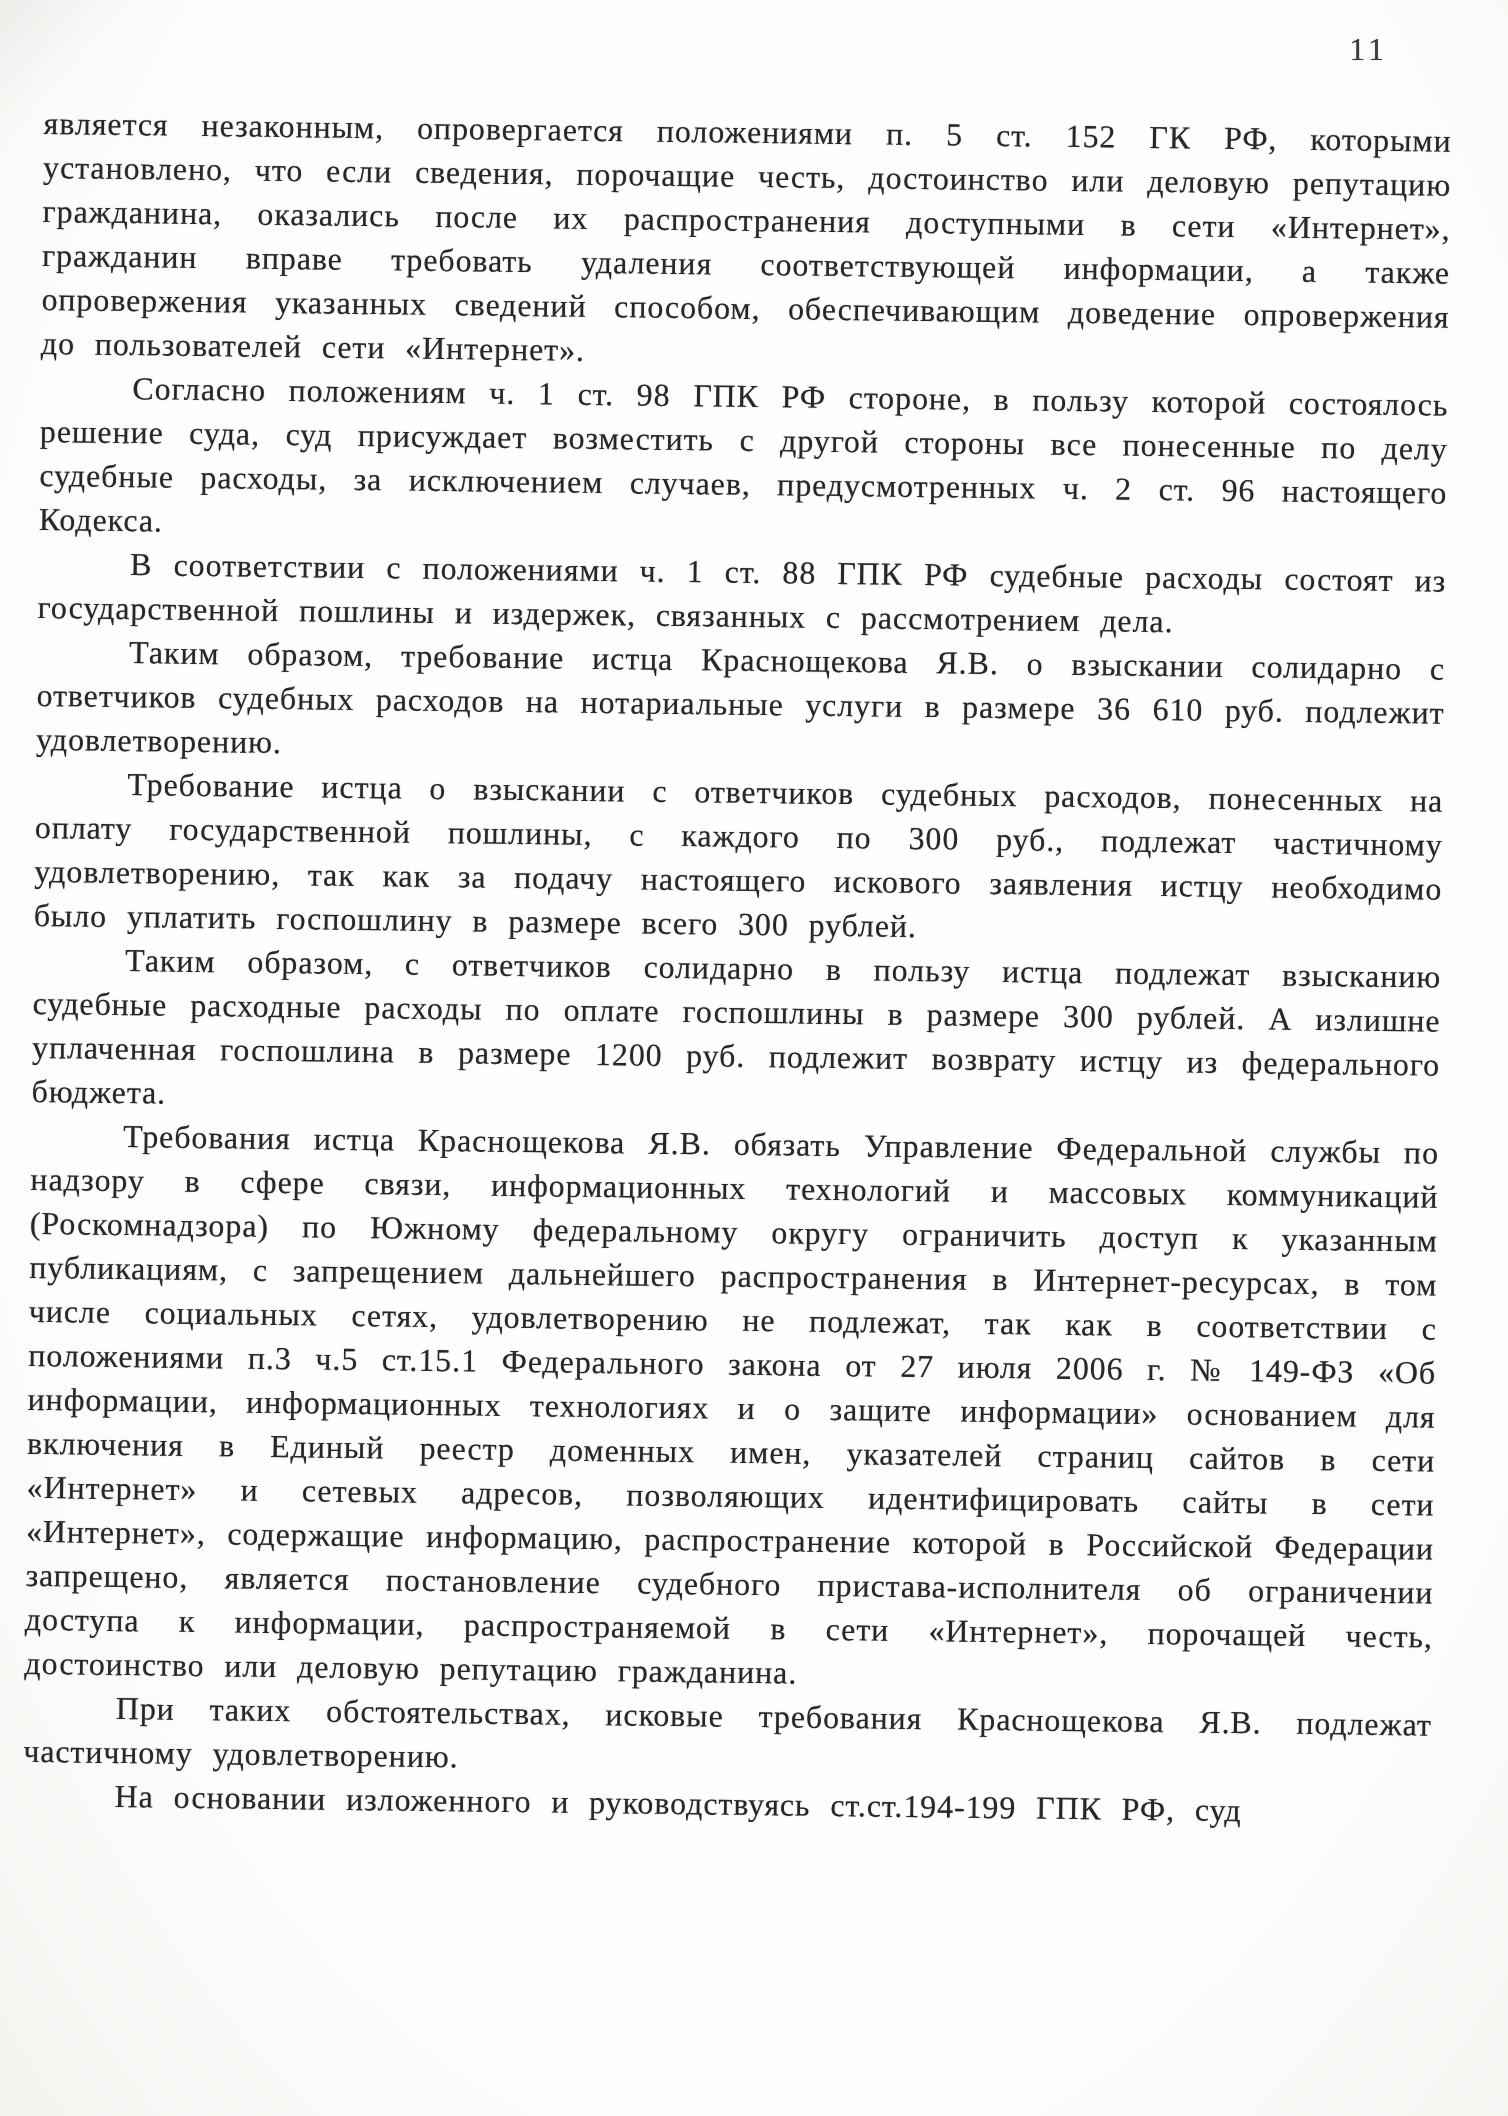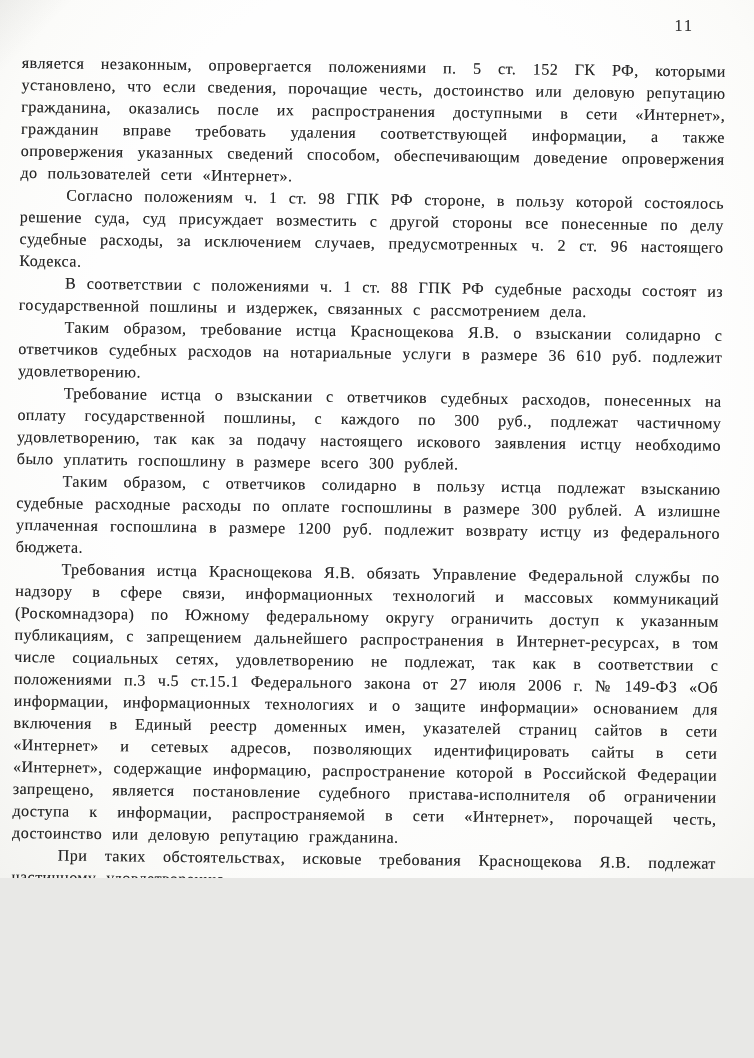--- a/index.html
+++ b/index.html
@@ -4,21 +4,21 @@
 <style>
   html, body {
     margin: 0;
     padding: 0;
     background: #e8e8e6;
     font-family: "Liberation Serif", "DejaVu Serif", serif;
   }
   .scan-page {
     position: relative;
     width: 754px;
-    height: 878px;
+    height: 1058px;
     margin: 0 auto;
     background:
       radial-gradient(ellipse at 52% 42%, #fefefe 55%, #fbfbf9 78%, #f3f3f0 100%);
     overflow: hidden;
     box-sizing: border-box;
   }
   
   .corner-shade {
     position: absolute;
     left: -30px;

